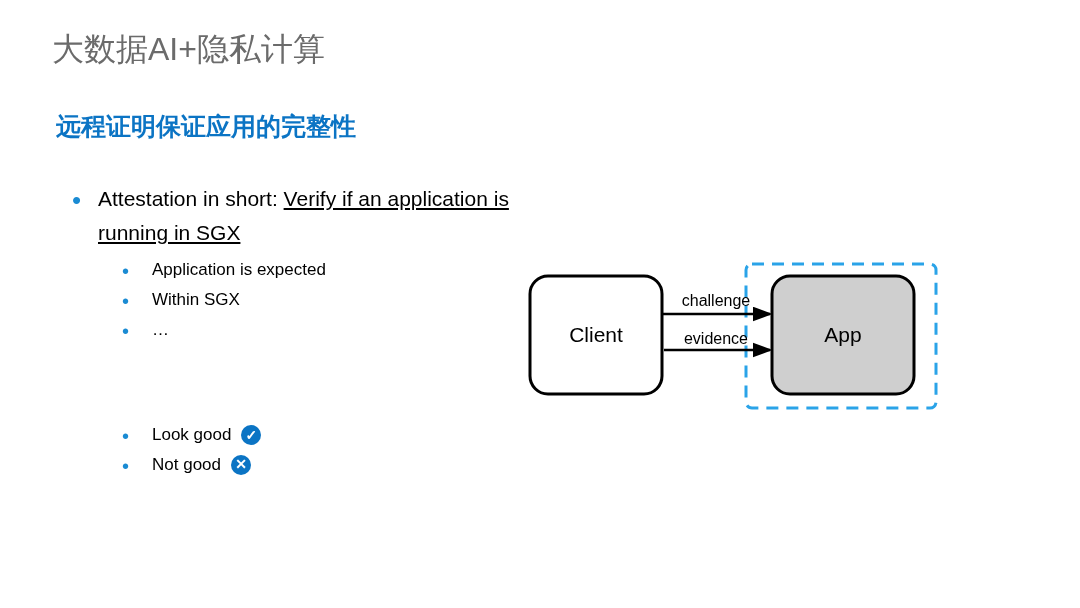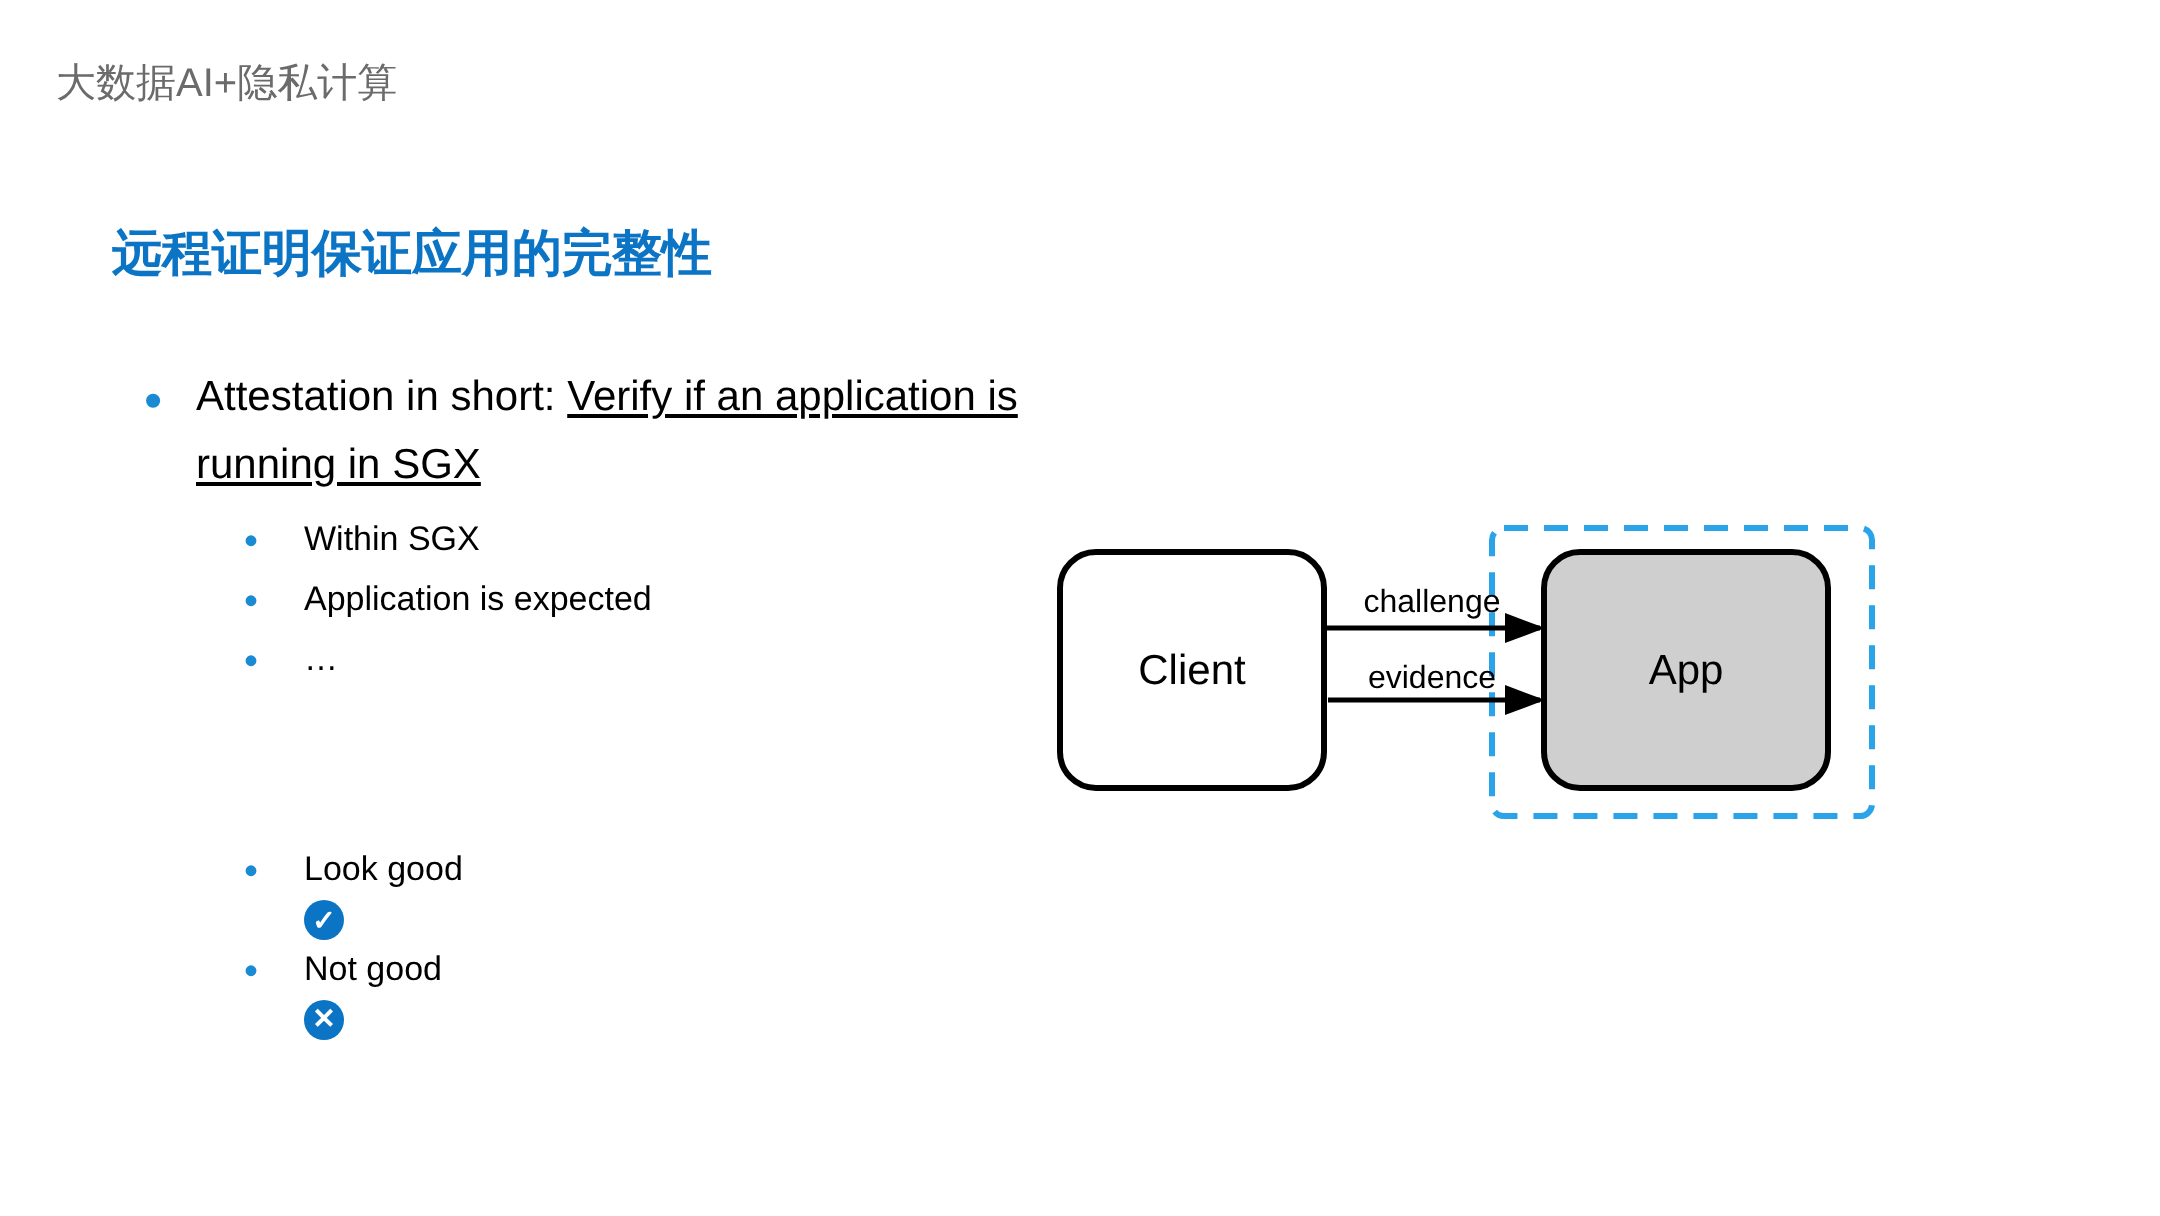--- a/index.html
+++ b/index.html
@@ -6,23 +6,23 @@
     body {
       width: 1080px;
       height: 608px;
       font-family: "Segoe UI", "Microsoft YaHei", Arial, sans-serif;
       background: #fff;
       position: relative;
       overflow: hidden;
     }
     .header {
       position: absolute;
-      left: 28px;
+      left: 52px;
       top: 28px;
-      font-size: 20px;
+      font-size: 32px;
       color: #6b6b6b;
       font-weight: 400;
     }
     .title {
       position: absolute;
       left: 56px;
       top: 110px;
       font-size: 25px;
       color: #0b74c4;
       font-weight: 700;
@@ -67,22 +67,22 @@
       font-size: 20px;
     }
     .section2 {
       position: absolute;
       left: 72px;
       top: 420px;
       width: 500px;
     }
     .result-row {
       display: flex;
-      align-items: flex-start;
-      flex-direction: column;
+      align-items: center;
+      gap: 10px;
     }
     .badge {
       display: inline-flex;
       align-items: center;
       justify-content: center;
       width: 20px;
       height: 20px;
       border-radius: 50%;
       background: #0b74c4;
       color: #fff;
@@ -101,22 +101,22 @@
 </head>
 <body>
 
 <div class="header">大数据AI+隐私计算</div>
 <div class="title">远程证明保证应用的完整性</div>
 
 <div class="content">
   <div class="lvl1">
     <span>Attestation in short: </span><span class="underline">Verify if an application is running in SGX</span>
   </div>
+  <div class="lvl2">Application is expected</div>
   <div class="lvl2">Within SGX</div>
-  <div class="lvl2">Application is expected</div>
   <div class="lvl2">…</div>
 </div>
 
 <div class="section2">
   <div class="lvl2 result-row">
     <span>Look good</span>
     <span class="badge">✓</span>
   </div>
   <div class="lvl2 result-row">
     <span>Not good</span>

